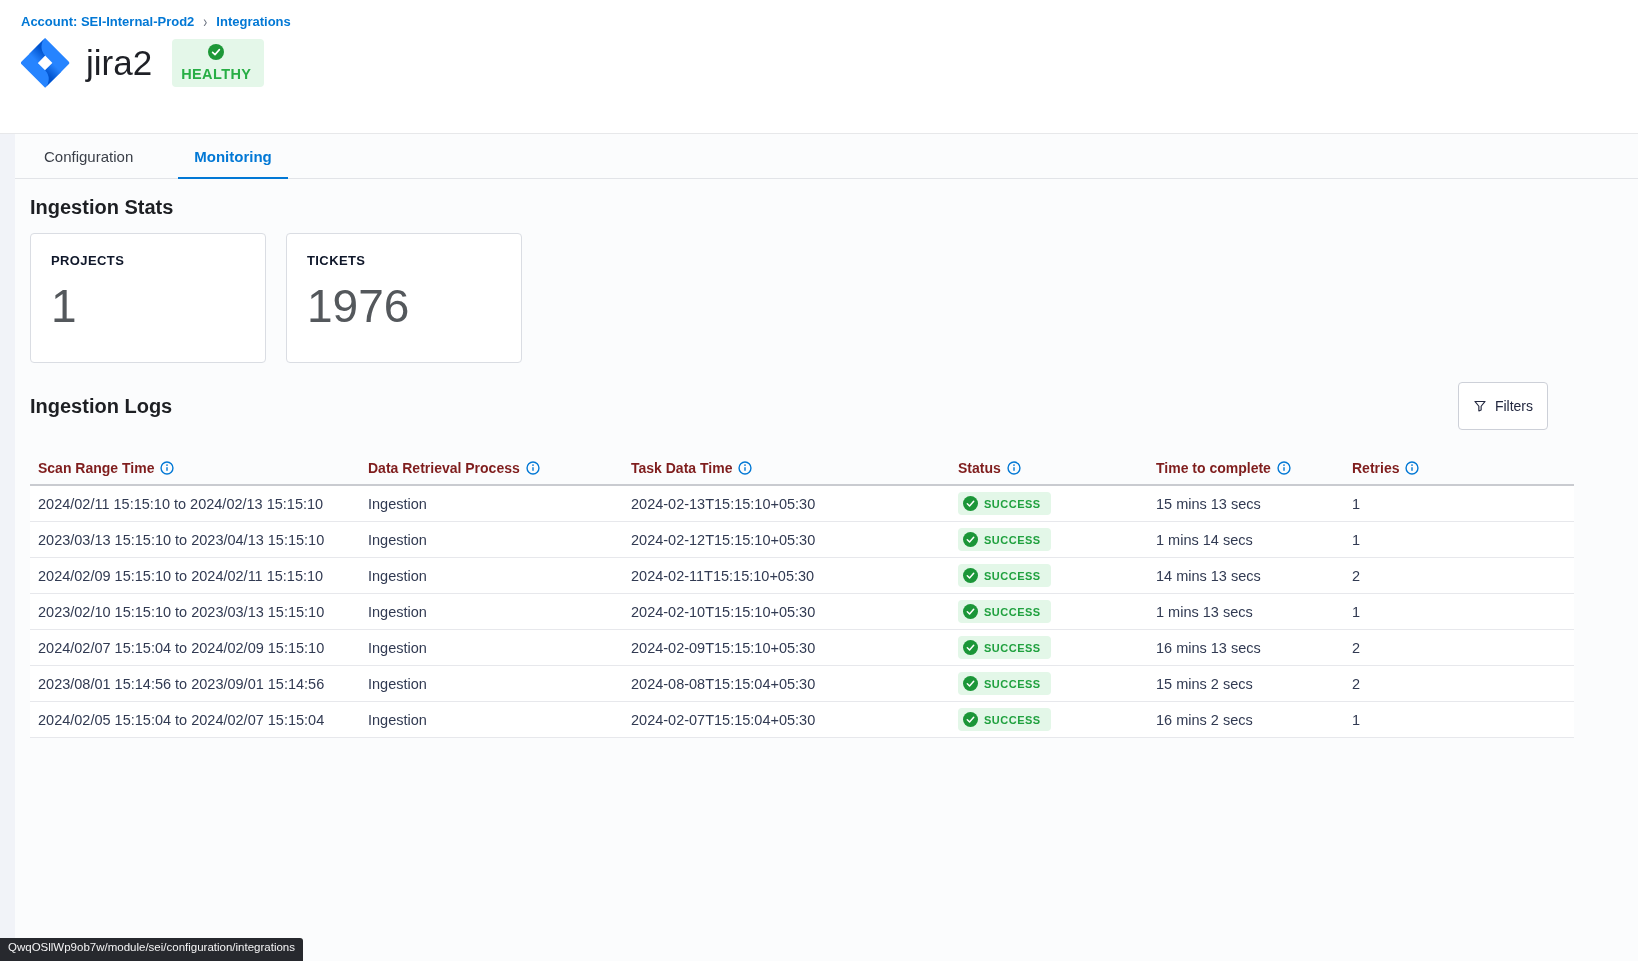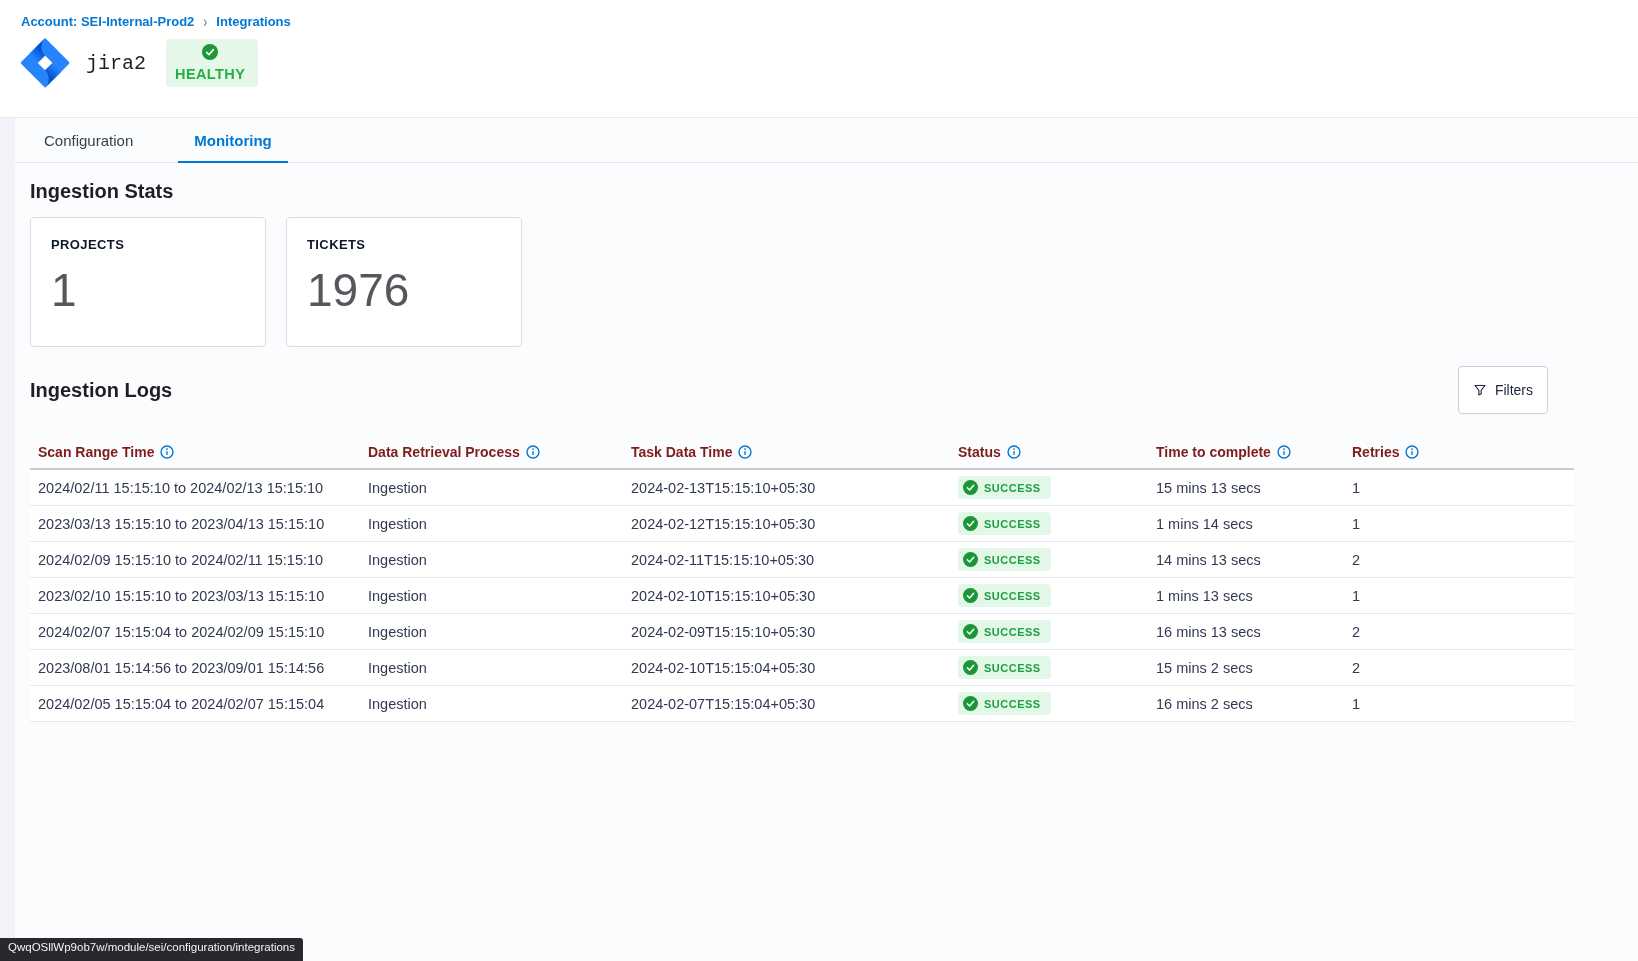--- a/index.html
+++ b/index.html
@@ -1,26 +1,26 @@
 <!DOCTYPE html>
 <html><head>
 <meta charset="utf-8">
 <style>
   * { margin:0; padding:0; box-sizing:border-box; }
   html,body { width:1638px; height:961px; overflow:hidden; background:#fbfcfd;
     font-family:"Liberation Sans", sans-serif; -webkit-font-smoothing:antialiased; }
 
   
-  .top-header { background:#ffffff; height:118px; border-bottom:1px solid #e7e8ea; }
+  .top-header { background:#ffffff; height:134px; border-bottom:1px solid #e7e8ea; }
   .breadcrumb { padding:14px 0 0 21px; font-size:13px; font-weight:700; display:flex; align-items:center; gap:9px; }
   .breadcrumb a { color:#0278d5; text-decoration:none; cursor:pointer; }
   .crumb-sep { color:#6b7280; font-size:12px; font-weight:400; transform:scaleY(1.3); display:inline-block; }
   .title-row { display:flex; align-items:center; gap:15px; margin:9px 0 0 21px; }
   .jira-logo { width:50px; height:50px; display:block; }
-  .integration-title { font-size:20px; font-weight:400; color:#1e2026;font-family:Liberation Mono, monospace; }
+  .integration-title { font-size:35px; font-weight:400; color:#1e2026; }
   .healthy-badge { display:inline-flex; align-items:center; gap:6px; background:#e4f7e9;
     border-radius:4px; padding:5px 13px 5px 9px; margin-left:5px;flex-direction:column; }
   .healthy-badge .label { color:#27ae45; font-weight:700; font-size:14.5px; letter-spacing:.4px; }
 
   
   .page-body { position:relative; background:#fbfcfd; height:843px; }
   .left-gutter { position:absolute; left:0; top:0; bottom:0; width:15px; background:#f1f3f8; }
   .content { margin-left:15px; }
 
   
@@ -277,21 +277,21 @@
         <span class="label">SUCCESS</span>
       </span>
     </div>
     <div class="td">16 mins 13 secs</div>
     <div class="td">2</div>
   </div>
 
   <div class="tr data">
     <div class="td">2023/08/01 15:14:56 to 2023/09/01 15:14:56</div>
     <div class="td">Ingestion</div>
-    <div class="td">2024-02-10T15:15:04+05:30</div>
+    <div class="td">2024-08-08T15:15:04+05:30</div>
     <div class="td">
       <span class="success-badge">
         <svg width="15" height="15" viewBox="0 0 16 16">
           <circle cx="8" cy="8" r="8" fill="#1b9638"></circle>
           <path d="M4.6 8.3 7 10.6l4.4-5" stroke="#fff" stroke-width="1.6" fill="none" stroke-linecap="round" stroke-linejoin="round"></path>
         </svg>
         <span class="label">SUCCESS</span>
       </span>
     </div>
     <div class="td">15 mins 2 secs</div>

